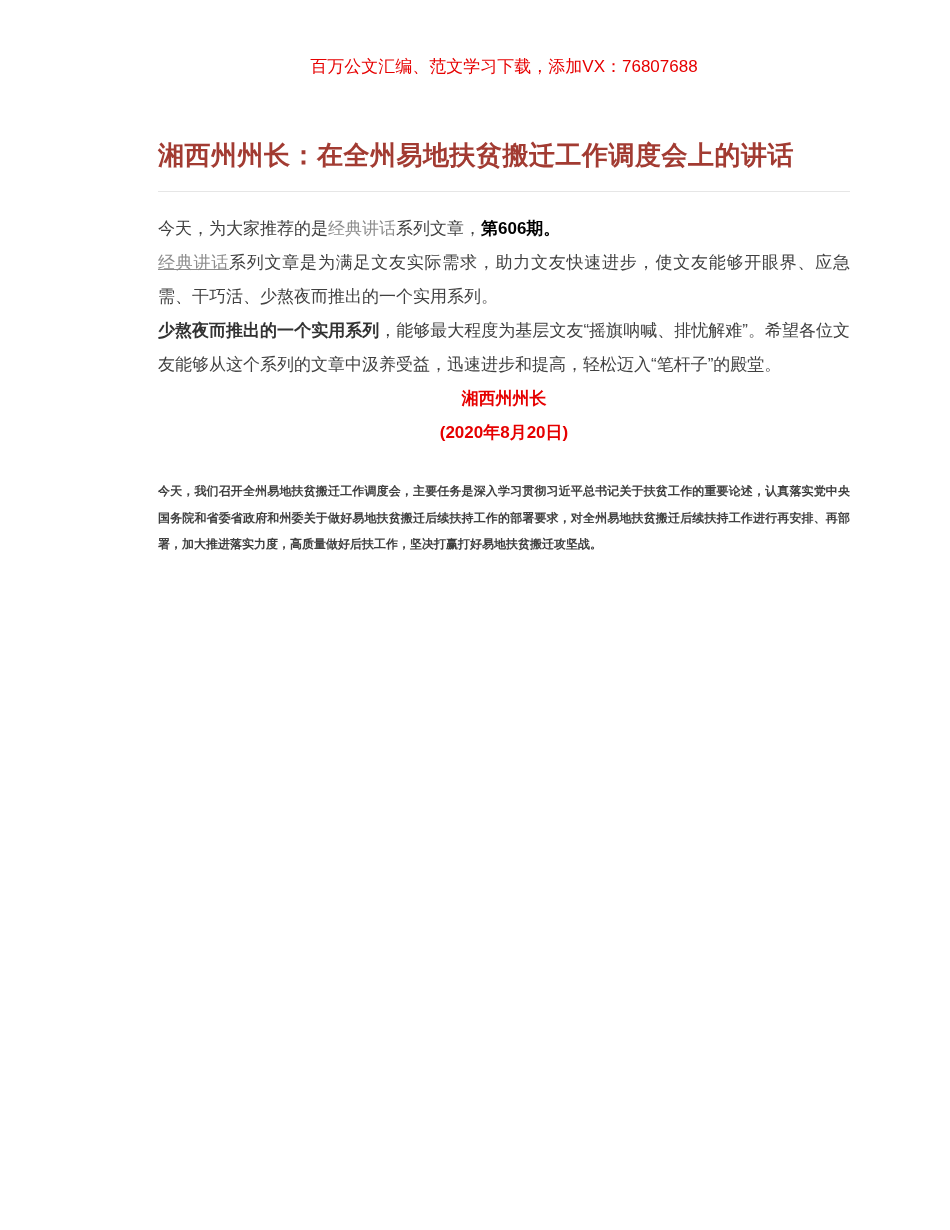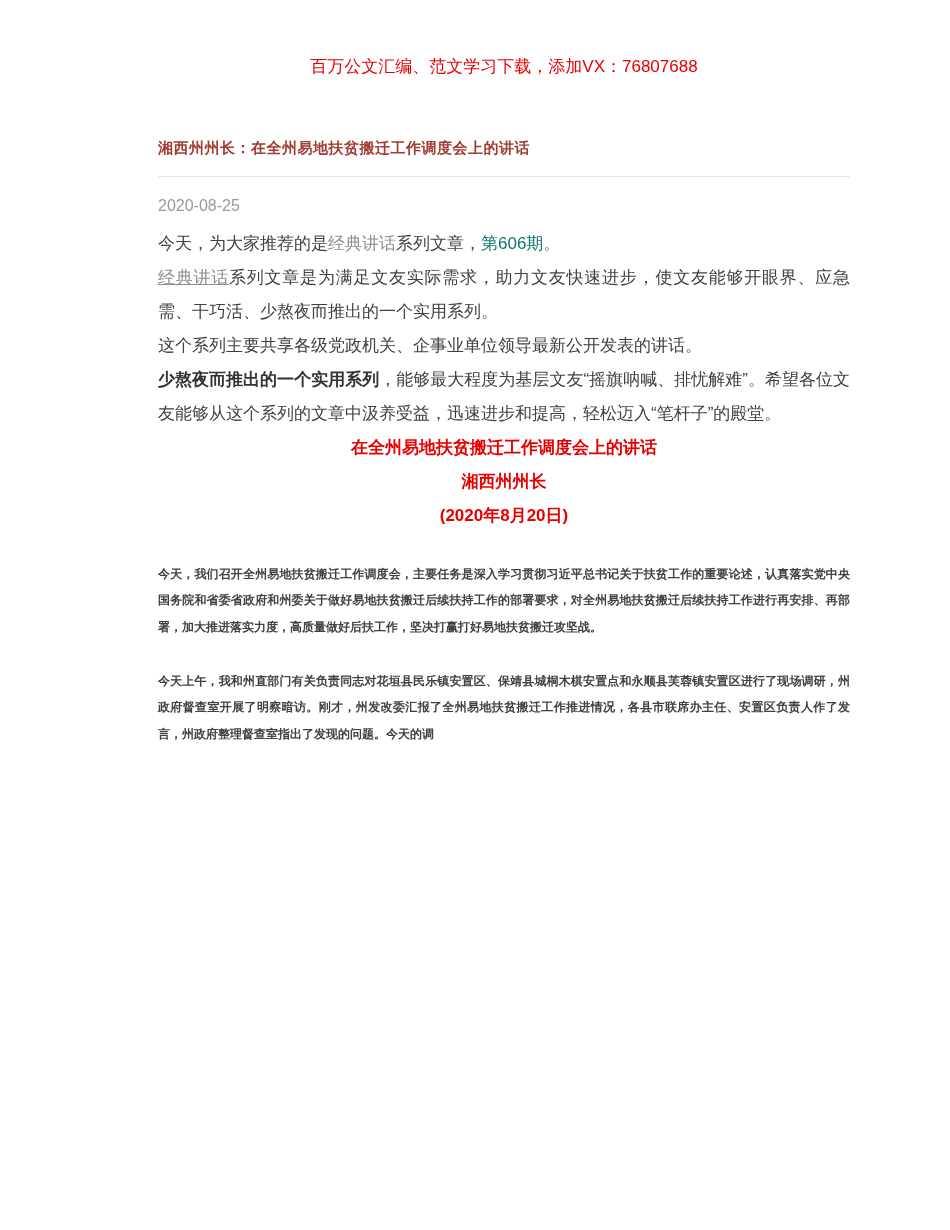--- a/index.html
+++ b/index.html
@@ -18,21 +18,21 @@
   }
   .banner {
     color: #e60000;
     text-align: center;
     font-size: 17px;
     line-height: 1.4;
     margin-bottom: 58px;
   }
   .title {
     color: #a23b32;
-    font-size: 15px;
+    font-size: 26px;
     font-weight: 600;
     line-height: 1.4;
     margin: 0 0 18px 0;
     letter-spacing: 0.5px;
   }
   .divider {
     border: none;
     border-top: 1px solid #e6e6e6;
     margin: 0 0 20px 0;
   }
@@ -50,22 +50,22 @@
   }
   .series-link {
     color: #8c8c8c;
     text-decoration: none;
     cursor: pointer;
   }
   .series-link.underlined {
     text-decoration: underline;
   }
   .red-bold {
-    color: #0f766e;
-    font-weight: normal;
+    color: #000000;
+    font-weight: bold;
   }
   .bold {
     font-weight: bold;
     color: #333333;
   }
   .center-red {
     text-align: center;
     color: #e60000;
     font-weight: bold;
     font-size: 17px;
@@ -91,33 +91,29 @@
 <body>
 
 <div class="page">
 
   <div class="banner">百万公文汇编、范文学习下载，添加VX：76807688</div>
 
   <h1 class="title">湘西州州长：在全州易地扶贫搬迁工作调度会上的讲话</h1>
 
   <hr class="divider">
 
-  <div class="date">2020-08-25</div>
 
   <p class="para"><span>今天，为大家推荐的是</span><a class="series-link">经典讲话</a><span>系列文章，</span><span class="red-bold">第606期。</span></p>
 
   <p class="para"><a class="series-link underlined">经典讲话</a><span>系列文章是为满足文友实际需求，助力文友快速进步，使文友能够开眼界、应急需、干巧活、少熬夜而推出的一个实用系列。</span></p>
 
-  <p class="para">这个系列主要共享各级党政机关、企事业单位领导最新公开发表的讲话。</p>
 
 
   <p class="para"><span class="bold">少熬夜而推出的一个实用系列</span><span>，能够最大程度为基层文友“摇旗呐喊、排忧解难”。希望各位文友能够从这个系列的文章中汲养受益，迅速进步和提高，轻松迈入“笔杆子”的殿堂。</span></p>
 
-  <p class="center-red">在全州易地扶贫搬迁工作调度会上的讲话</p>
   <p class="center-red">湘西州州长</p>
   <p class="center-red">(2020年8月20日)</p>
 
 
   <p class="speech-para">今天，我们召开全州易地扶贫搬迁工作调度会，主要任务是深入学习贯彻习近平总书记关于扶贫工作的重要论述，认真落实党中央国务院和省委省政府和州委关于做好易地扶贫搬迁后续扶持工作的部署要求，对全州易地扶贫搬迁后续扶持工作进行再安排、再部署，加大推进落实力度，高质量做好后扶工作，坚决打赢打好易地扶贫搬迁攻坚战。</p>
 
-  <p class="speech-para">今天上午，我和州直部门有关负责同志对花垣县民乐镇安置区、保靖县城桐木棋安置点和永顺县芙蓉镇安置区进行了现场调研，州政府督查室开展了明察暗访。刚才，州发改委汇报了全州易地扶贫搬迁工作推进情况，各县市联席办主任、安置区负责人作了发言，州政府整理督查室指出了发现的问题。今天的调</p>
 
 </div>
 
 </body></html>

